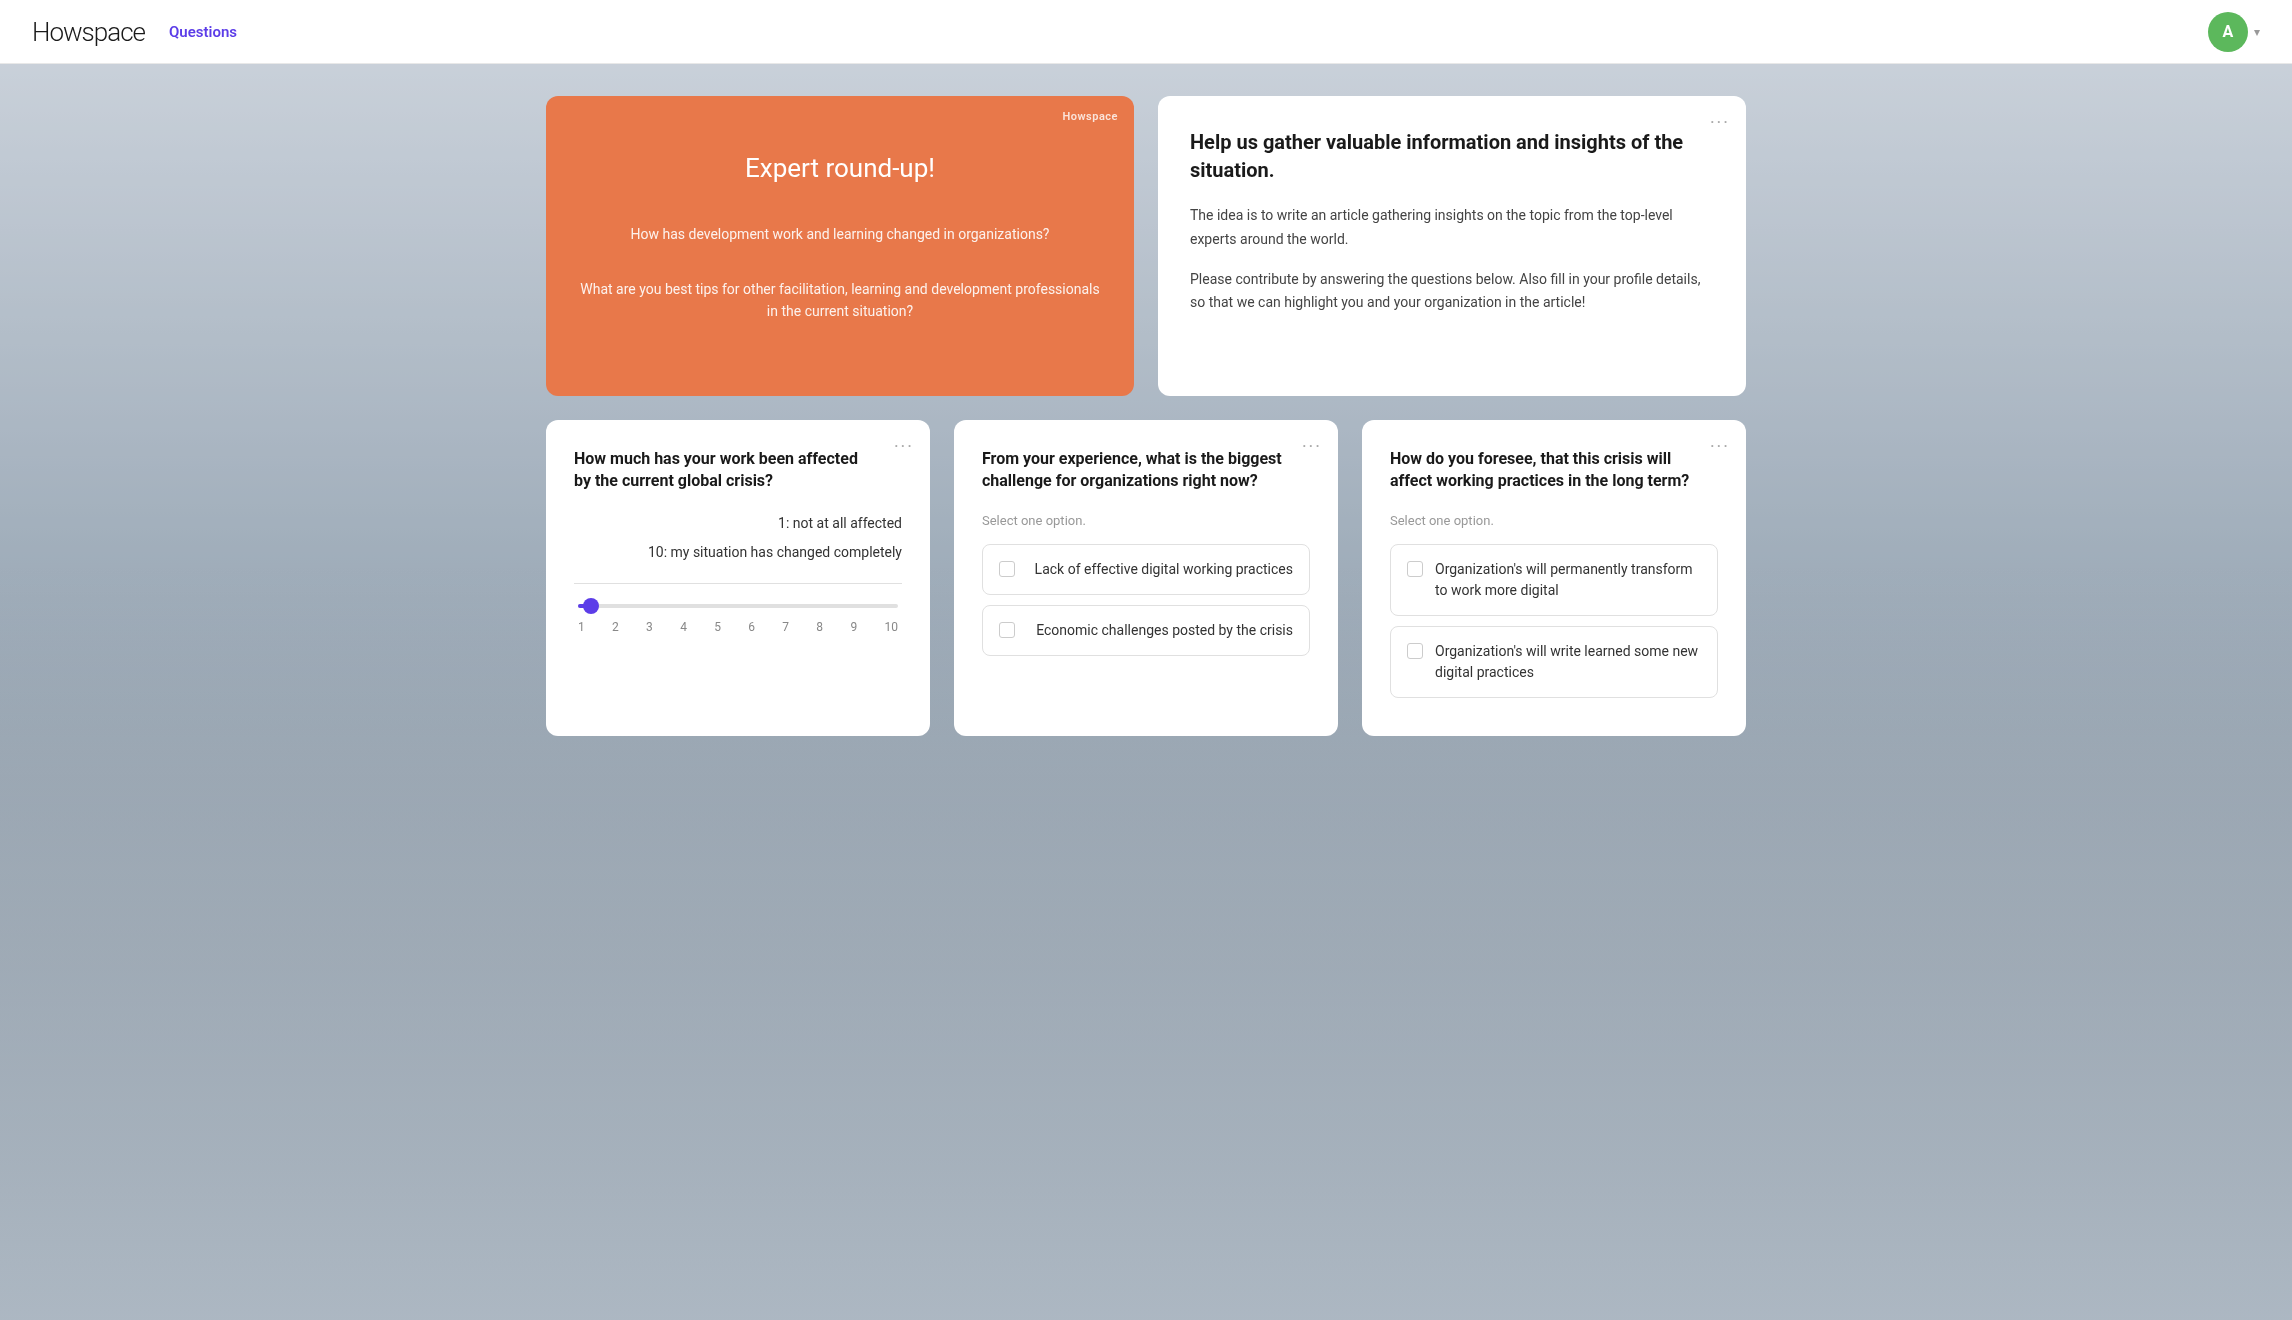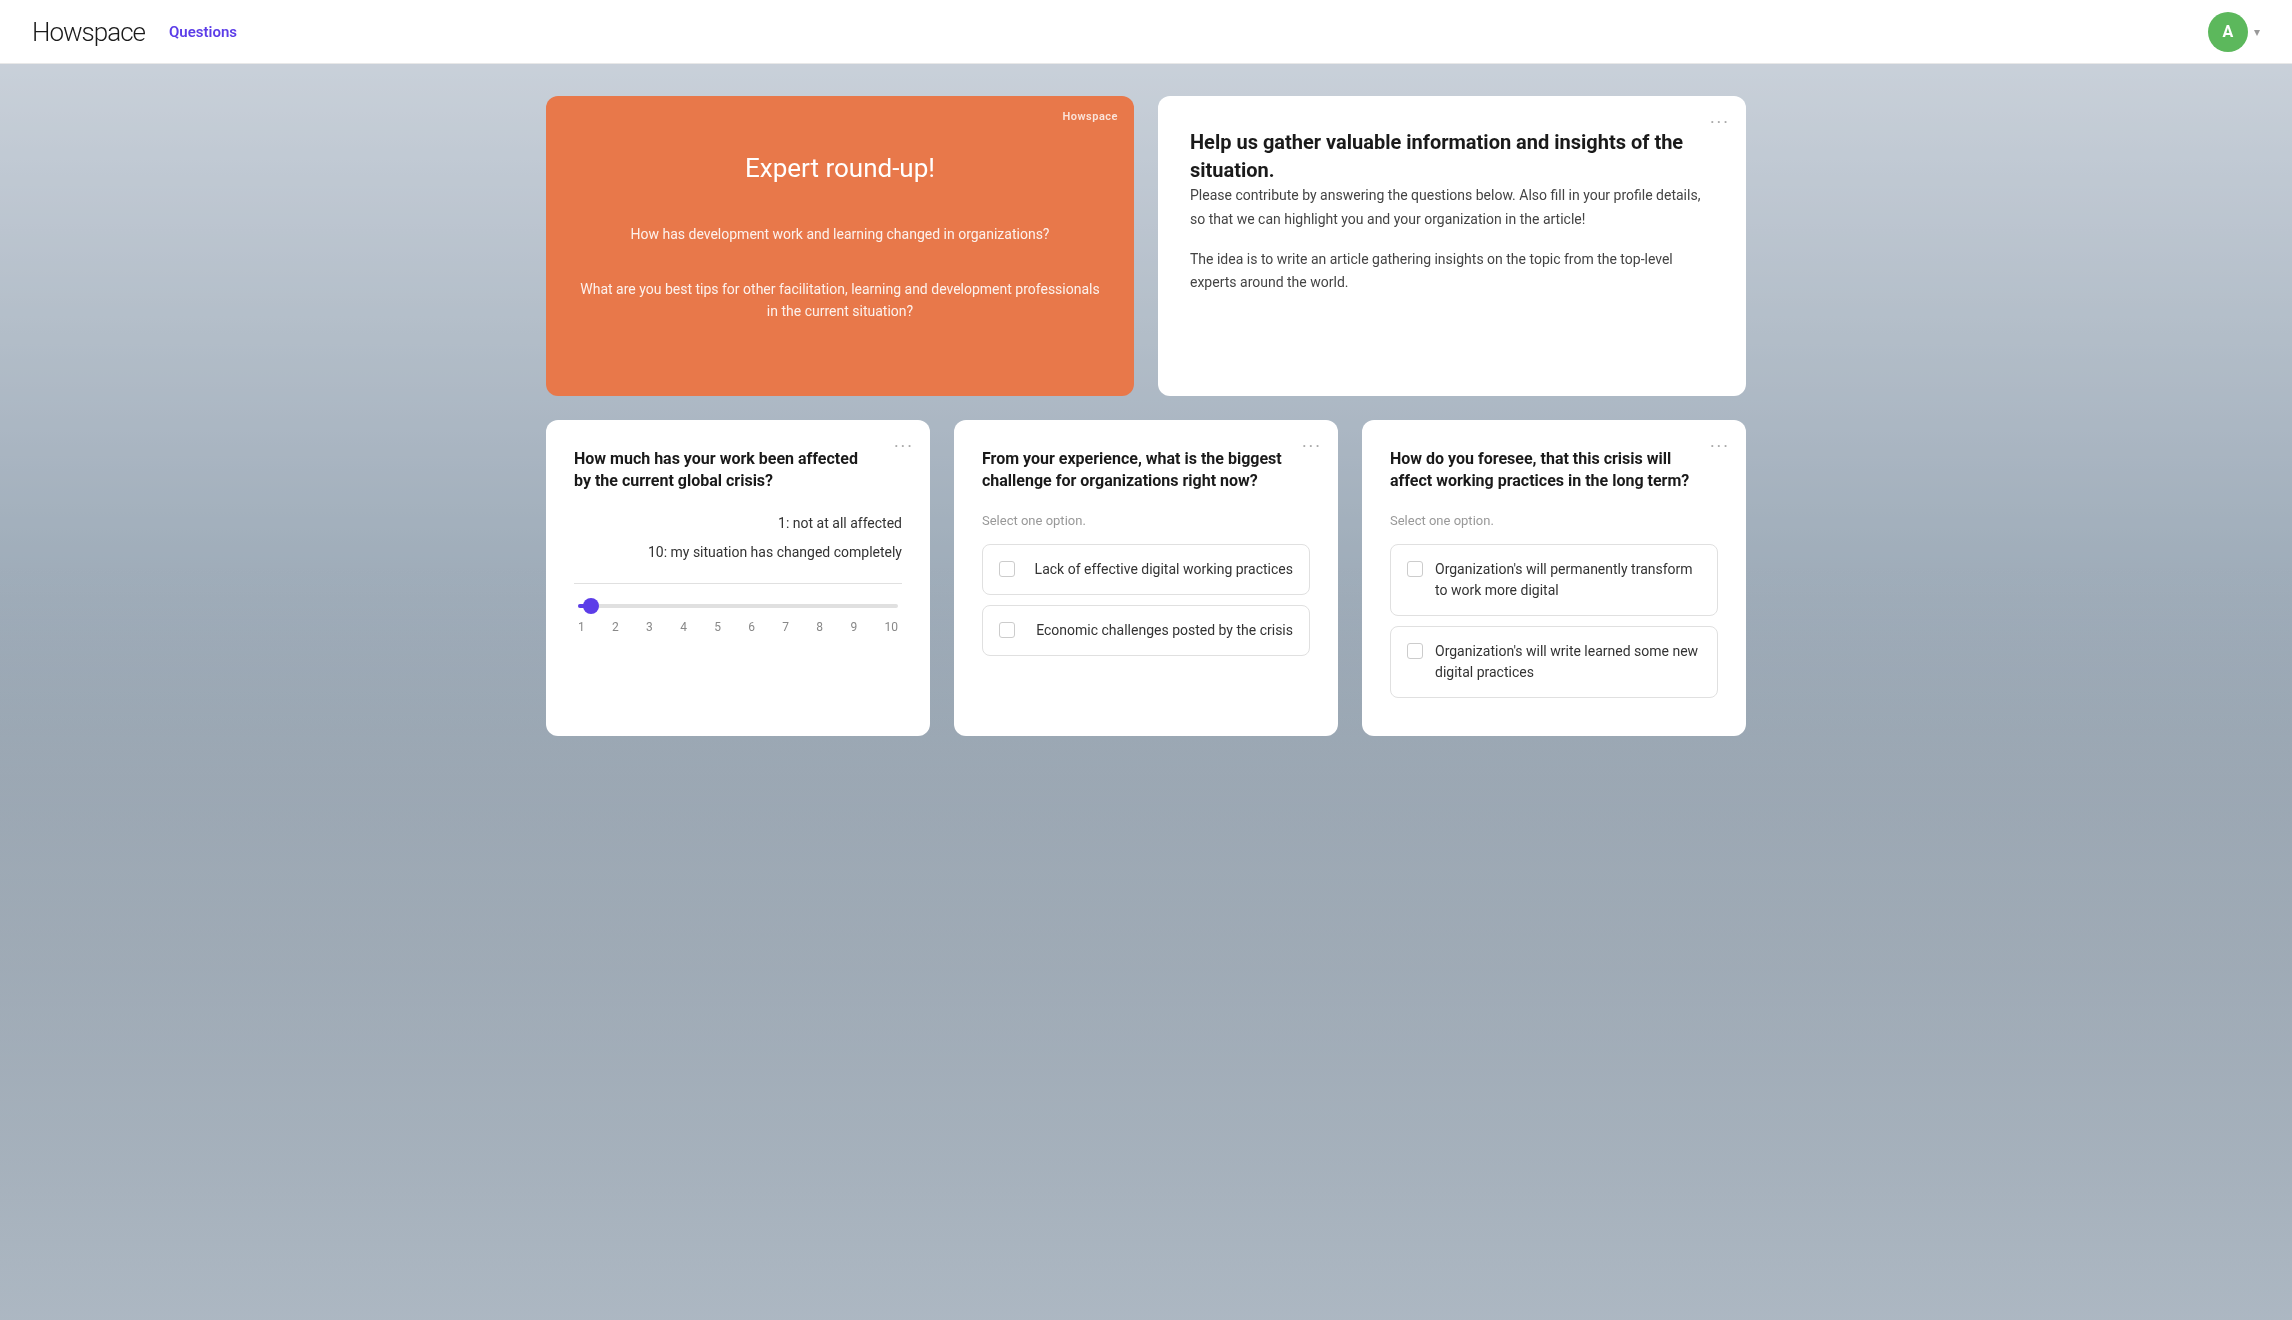--- a/index.html
+++ b/index.html
@@ -140,20 +140,21 @@
       right: 16px;
       font-size: 18px;
       color: #aaa;
       letter-spacing: 2px;
       cursor: pointer;
     }
     .info-card h2 {
       font-size: 20px;
       font-weight: 700;
       color: #1a1a1a;
+      margin-bottom: 20px;
       line-height: 1.4;
     }
     .info-card p {
       font-size: 14px;
       color: #444;
       line-height: 1.7;
       margin-bottom: 16px;
     }
     .info-card p:last-child { margin-bottom: 0; }
 
@@ -294,22 +295,22 @@
       <div class="orange-card">
         <span class="orange-card-brand">Howspace</span>
         <h2>Expert round-up!</h2>
         <p>How has development work and learning changed in organizations?</p>
         <p>What are you best tips for other facilitation, learning and development professionals in the current situation?</p>
       </div>
 
       <div class="info-card">
         <span class="info-card-dots">···</span>
         <h2>Help us gather valuable information and insights of the situation.</h2>
+        <p>The idea is to write an article gathering insights on the topic from the top-level experts around the world.</p>
         <p>Please contribute by answering the questions below. Also fill in your profile details, so that we can highlight you and your organization in the article!</p>
-        <p>The idea is to write an article gathering insights on the topic from the top-level experts around the world.</p>
       </div>
     </div>
 
     <div class="bottom-row">
 
       <div class="question-card">
         <span class="question-card-dots">···</span>
         <h3>How much has your work been affected by the current global crisis?</h3>
         <p class="slider-label">1: not at all affected</p>
         <p class="slider-label">10: my situation has changed completely</p>

